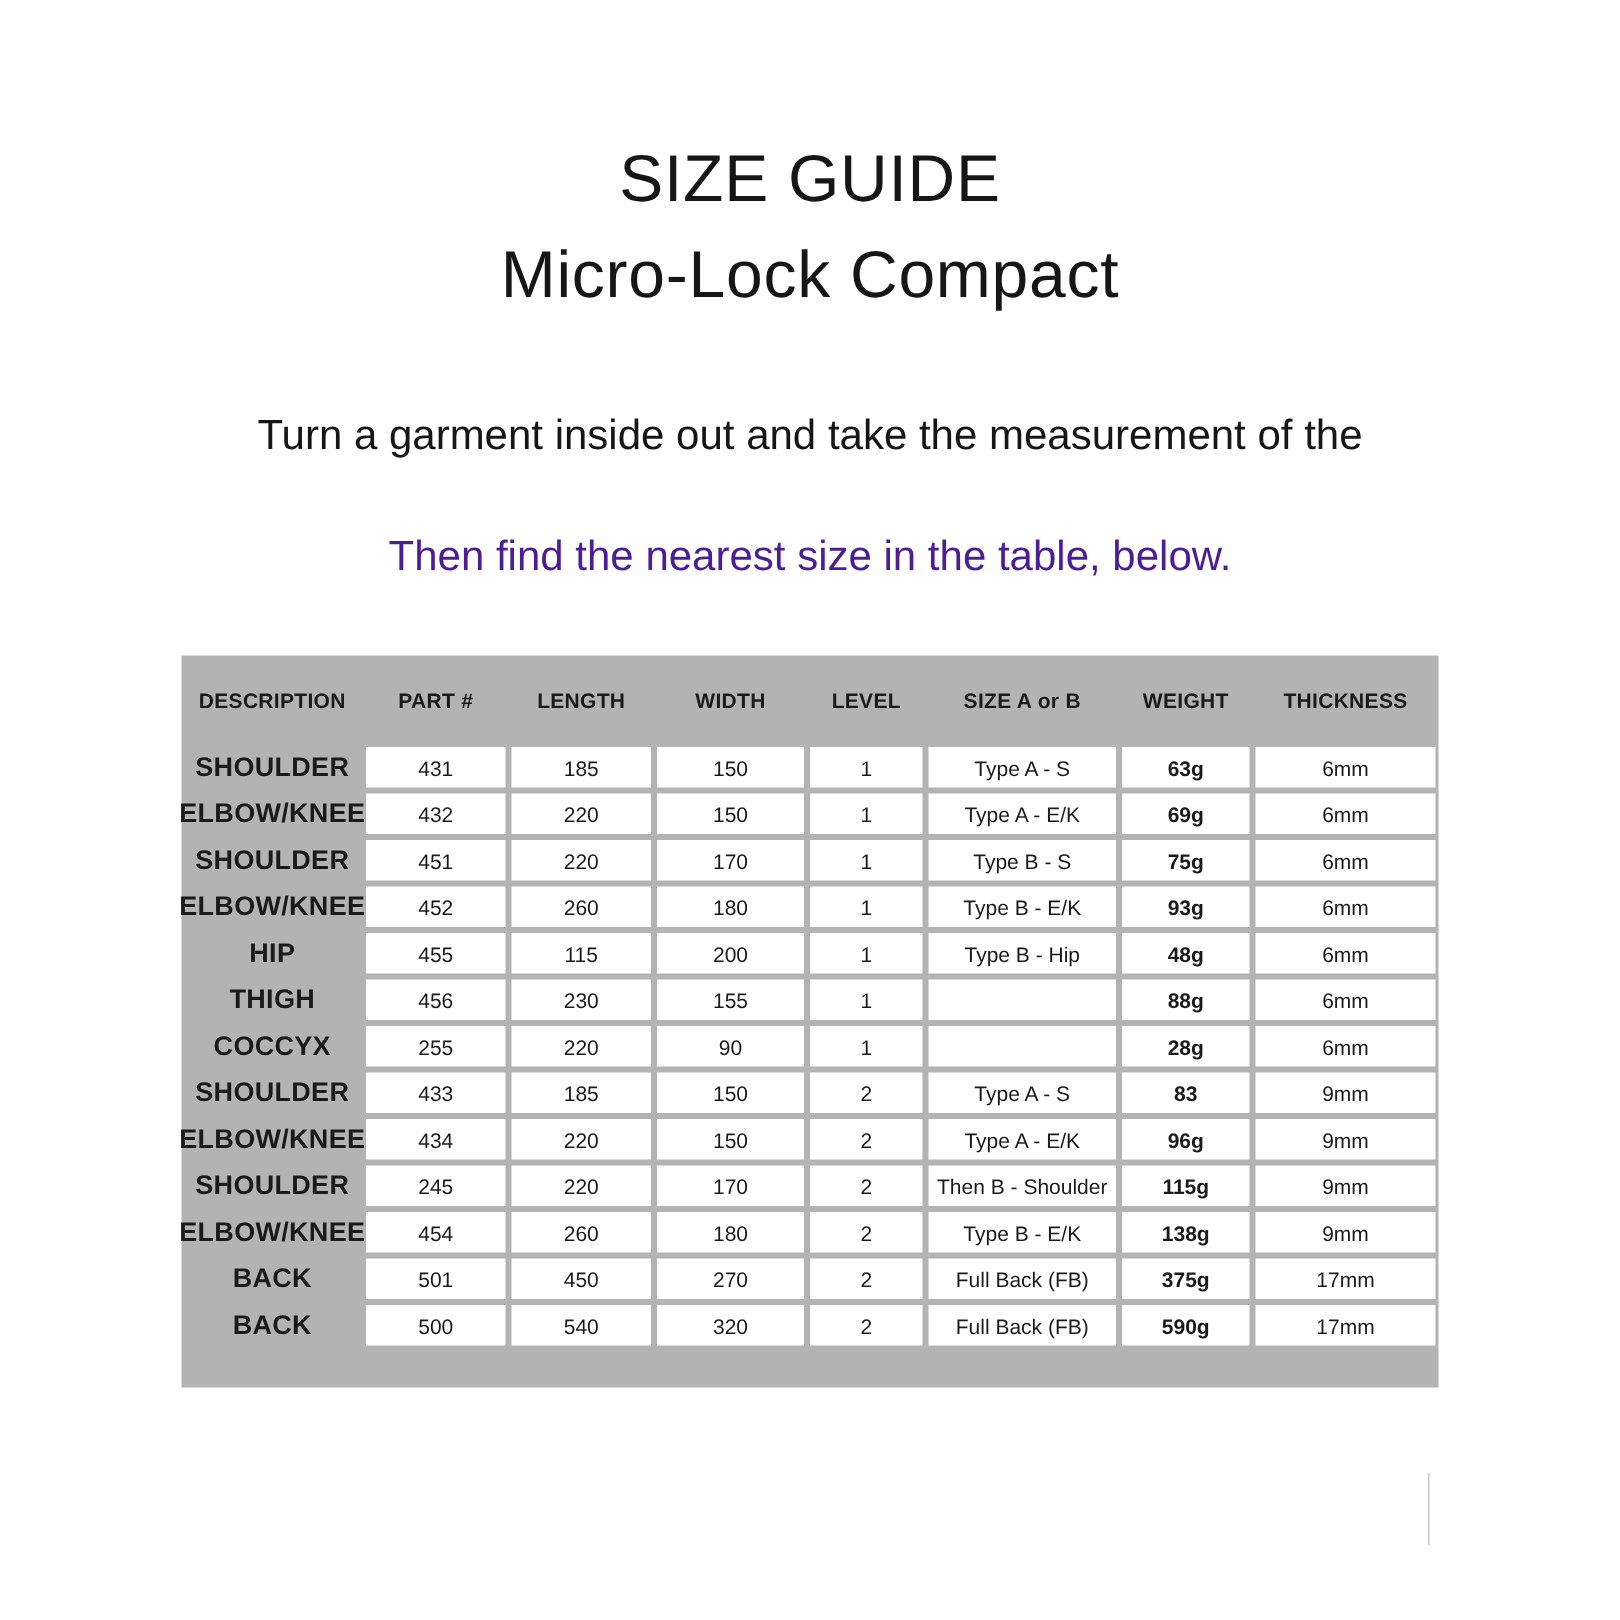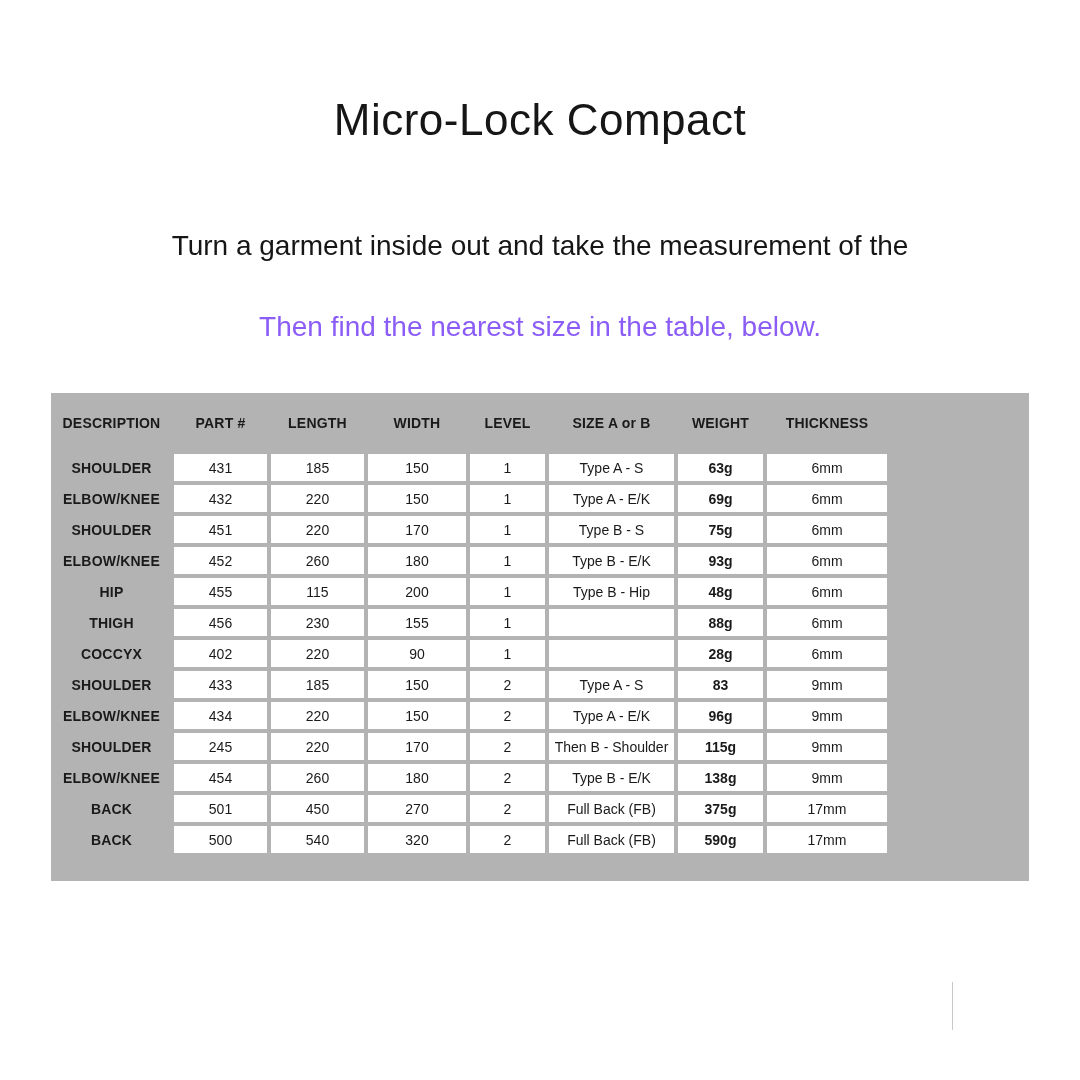--- a/index.html
+++ b/index.html
@@ -15,37 +15,37 @@
   .page-title {
     margin-top: 88px;
     text-align: center;
     font-size: 44px;
     line-height: 64px;
     font-weight: 400;
     color: #161616;
     letter-spacing: 0.5px;
   }
   .intro {
-    margin-top: 72px;
+    margin-top: 52px;
     text-align: center;
     font-size: 28px;
     line-height: 43px;
     font-weight: 400;
     color: #161616;
   }
   .intro-second {
     margin-top: 42px;
     text-align: center;
     font-size: 28px;
     line-height: 36px;
     font-weight: 400;
-    color: #8b5cf6;
+    color: #4c1d95;
   }
   .size-table {
-    width: 978px;
+    width: 838px;
     margin: 48px auto 0 auto;
     background: #b3b3b3;
     padding-bottom: 26px;
   }
   .thead, .trow {
     display: grid;
     grid-template-columns: 121px 97px 97px 102px 79px 129px 89px 124px;
     align-items: center;
   }
   .thead {
@@ -66,39 +66,40 @@
     margin: 2px 2px;
     display: flex;
     align-items: center;
     justify-content: center;
     font-size: 14px;
     color: #1a1a1a;
   }
   .cell.box { background: #ffffff; }
   .cell.desc {
     background: transparent;
-    font-size: 14px;
+    font-size: 18px;
     font-weight: 600;
     letter-spacing: 0.2px;
     text-align: center;
   }
   .cell.wt { font-weight: 600; }
   .stray-line {
     position: absolute;
     left: 952px;
     top: 982px;
     width: 1px;
     height: 48px;
     background: #c9c9c9;
   }
 </style>
 </head>
 <body>
 
 <div class="page-title">
+  <div>SIZE GUIDE</div>
   <div>Micro-Lock Compact</div>
 </div>
 
 <div class="intro">
   <div>Turn a garment inside out and take the measurement of the</div>
 </div>
 
 <div class="intro-second">
   <div>Then find the nearest size in the table, below.</div>
 </div>
@@ -170,21 +171,21 @@
         <div class="cell box">456</div>
         <div class="cell box">230</div>
         <div class="cell box">155</div>
         <div class="cell box">1</div>
         <div class="cell box"></div>
         <div class="cell box wt">88g</div>
         <div class="cell box">6mm</div>
       </div>
       <div class="trow">
         <div class="cell desc">COCCYX</div>
-        <div class="cell box">402</div>
+        <div class="cell box">255</div>
         <div class="cell box">220</div>
         <div class="cell box">90</div>
         <div class="cell box">1</div>
         <div class="cell box"></div>
         <div class="cell box wt">28g</div>
         <div class="cell box">6mm</div>
       </div>
       <div class="trow">
         <div class="cell desc">SHOULDER</div>
         <div class="cell box">433</div>

